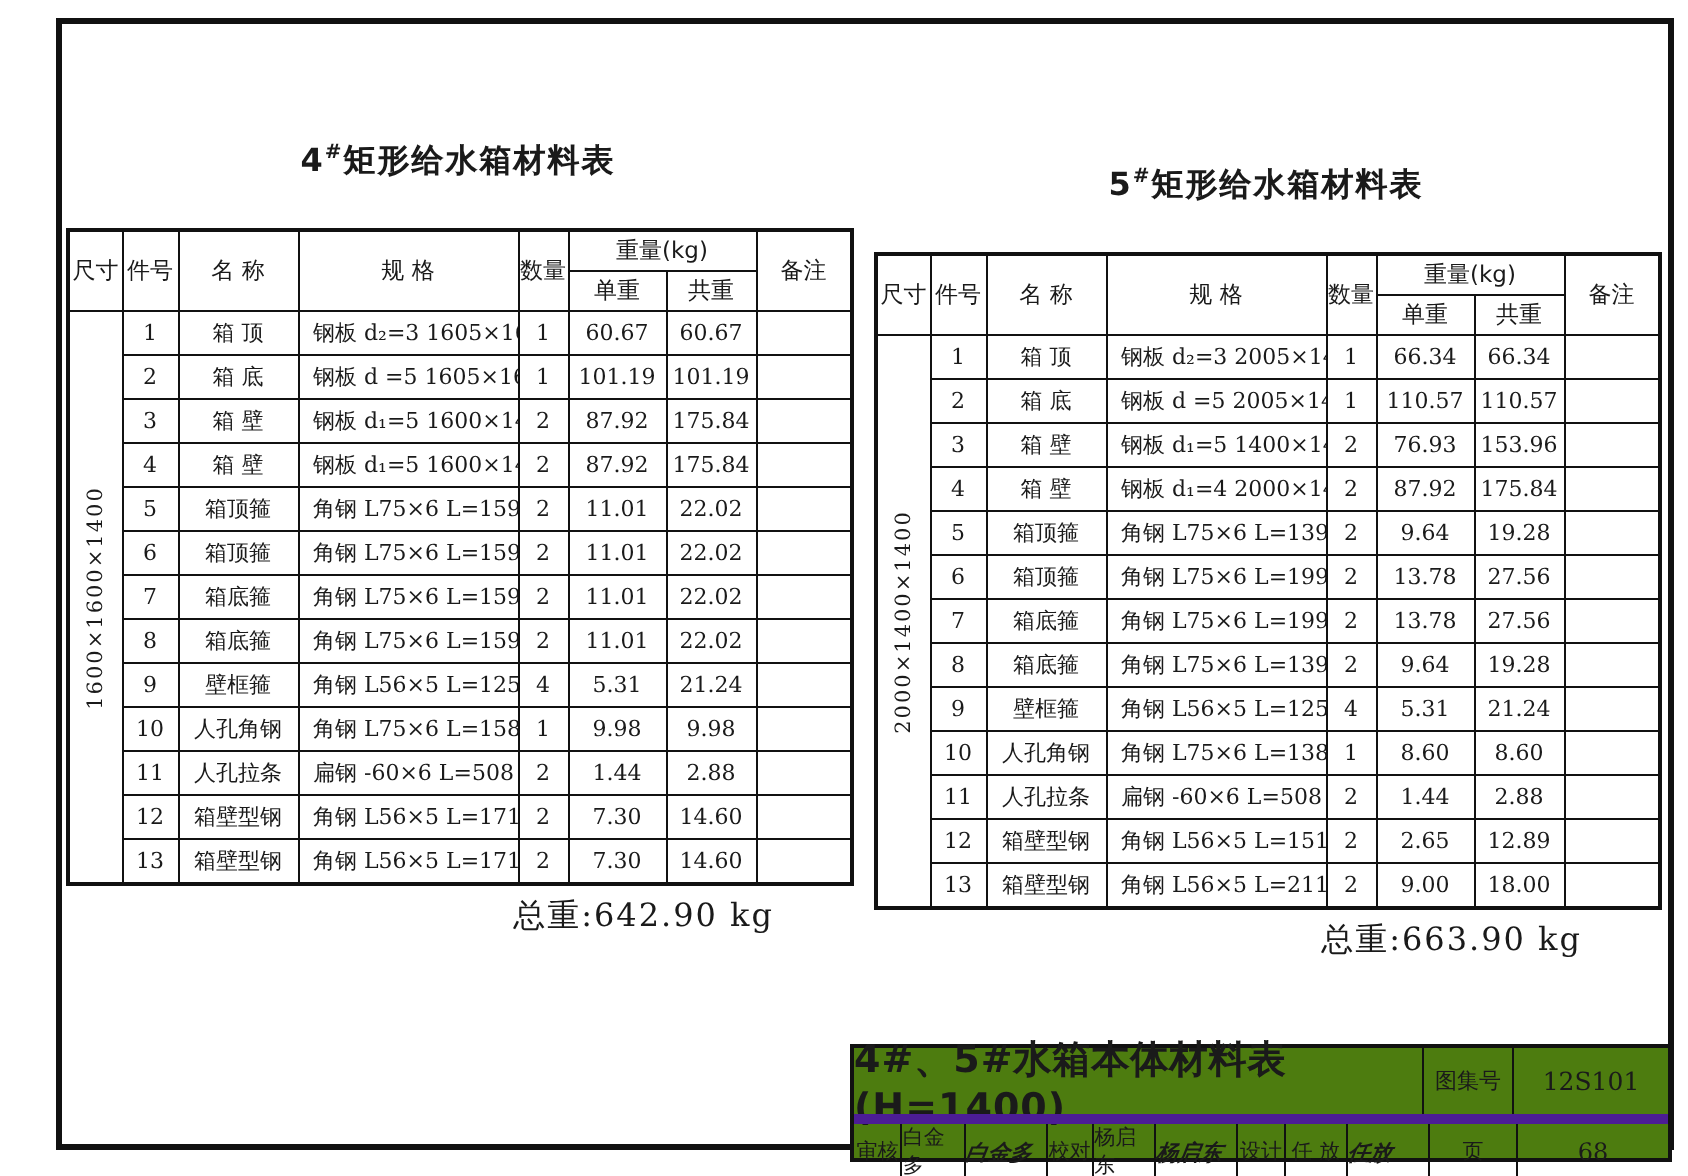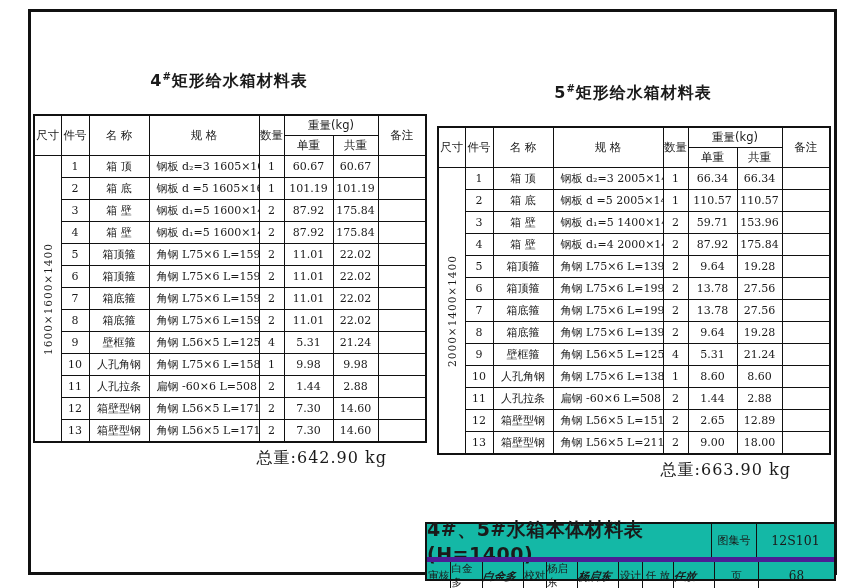--- a/index.html
+++ b/index.html
@@ -25,21 +25,21 @@
   td.spec{text-align:left;padding-left:7px;}
   td.dim{position:relative;}
   .vtext{position:absolute;left:50%;top:50%;
          transform:translate(-50%,-50%) rotate(-90deg);
          white-space:nowrap;font-size:10.5px;letter-spacing:1px;
          font-family:"DejaVu Serif",serif;}
   .tbl-total{margin-top:5px;text-align:right;padding-right:38px;font-size:16px;
              font-family:"DejaVu Serif",serif;letter-spacing:1px;}
   
   .tblock{position:absolute;left:425px;top:522px;width:407px;height:55px;
-          border:2px solid #111;background:#14b8a6;display:flex;flex-direction:column;}
+          border:2px solid #111;background:#4d7c0f;display:flex;flex-direction:column;}
   .tb-top{height:33px;display:flex;flex:0 0 33px;}
   .tb-main-title{flex:1;display:flex;align-items:center;justify-content:center;
                  font-size:19px;font-weight:bold;letter-spacing:0.5px;}
   .tb-cell{display:flex;align-items:center;justify-content:center;
            border-left:1px solid #111;box-sizing:border-box;}
   .tb-atlas-label{width:45px;font-size:11px;}
   .tb-atlas-no{width:78px;font-size:12.5px;font-family:"DejaVu Serif",serif;}
   .tb-bottom{flex:1;display:flex;border-top:5px solid #4c1d95;font-size:10.5px;}
   .tb-bottom .tb-cell:first-child{border-left:none;}
   .lab{width:24px;}
@@ -257,21 +257,21 @@
           <td>1</td>
           <td>110.57</td>
           <td>110.57</td>
           <td></td>
         </tr>
         <tr>
           <td>3</td>
           <td>箱 壁</td>
           <td class="spec">钢板 d₁=5 1400×1400</td>
           <td>2</td>
-          <td>59.71</td>
+          <td>76.93</td>
           <td>153.96</td>
           <td></td>
         </tr>
         <tr>
           <td>4</td>
           <td>箱 壁</td>
           <td class="spec">钢板 d₁=4 2000×1400</td>
           <td>2</td>
           <td>87.92</td>
           <td>175.84</td>

